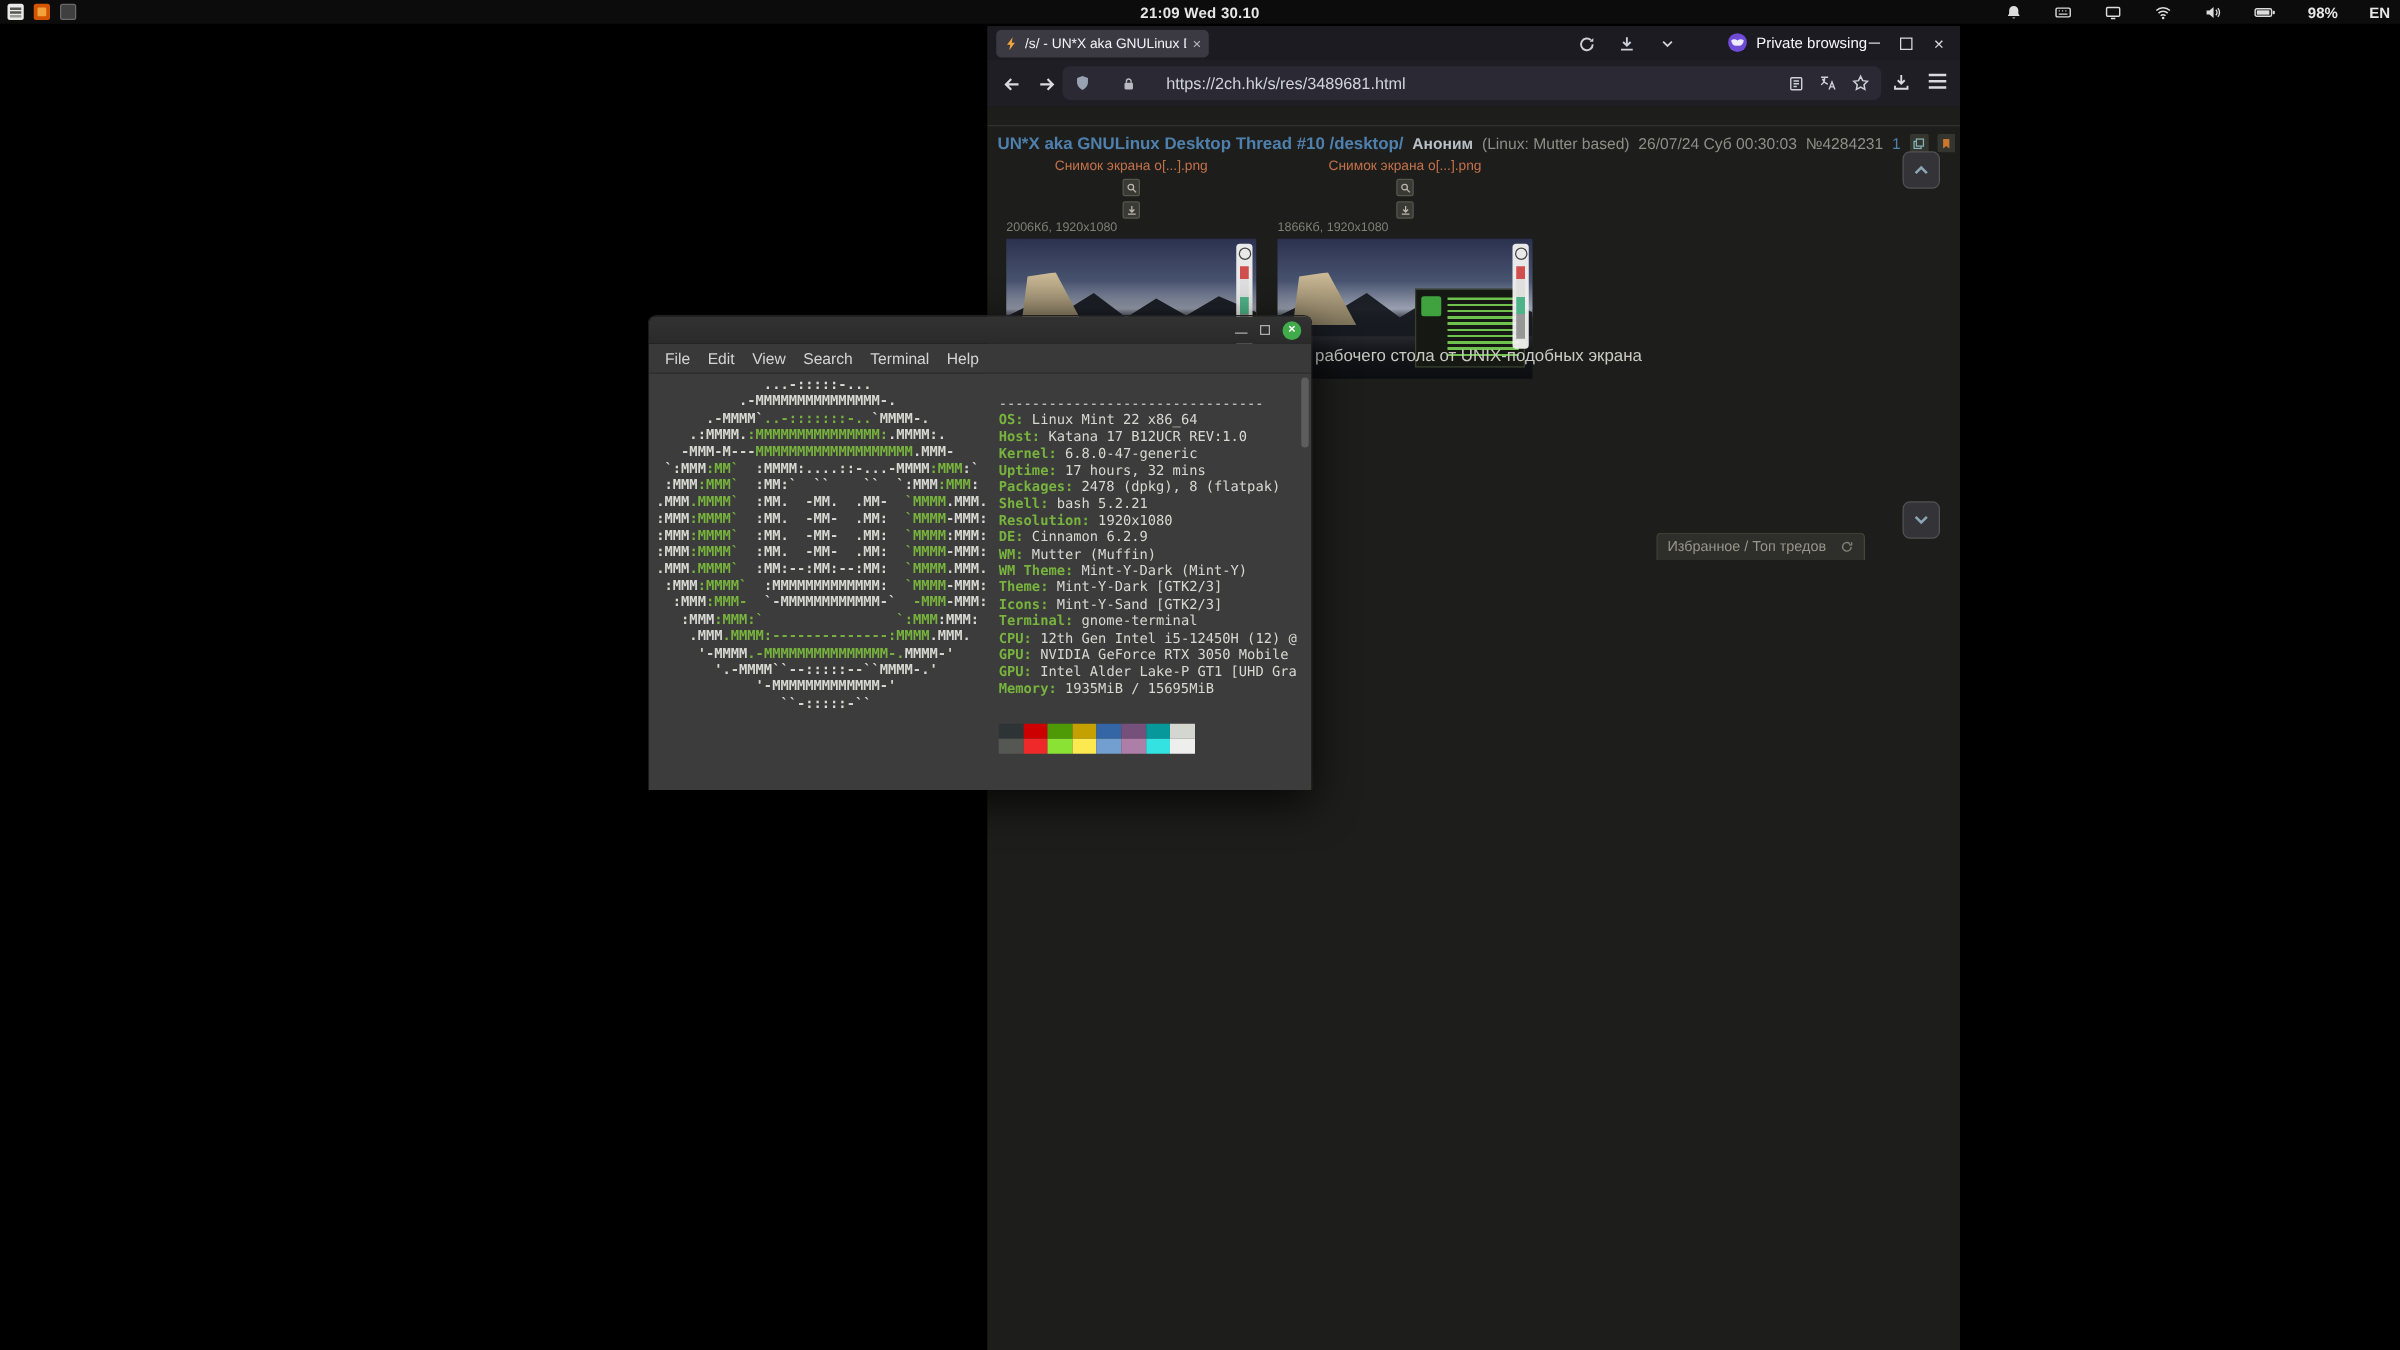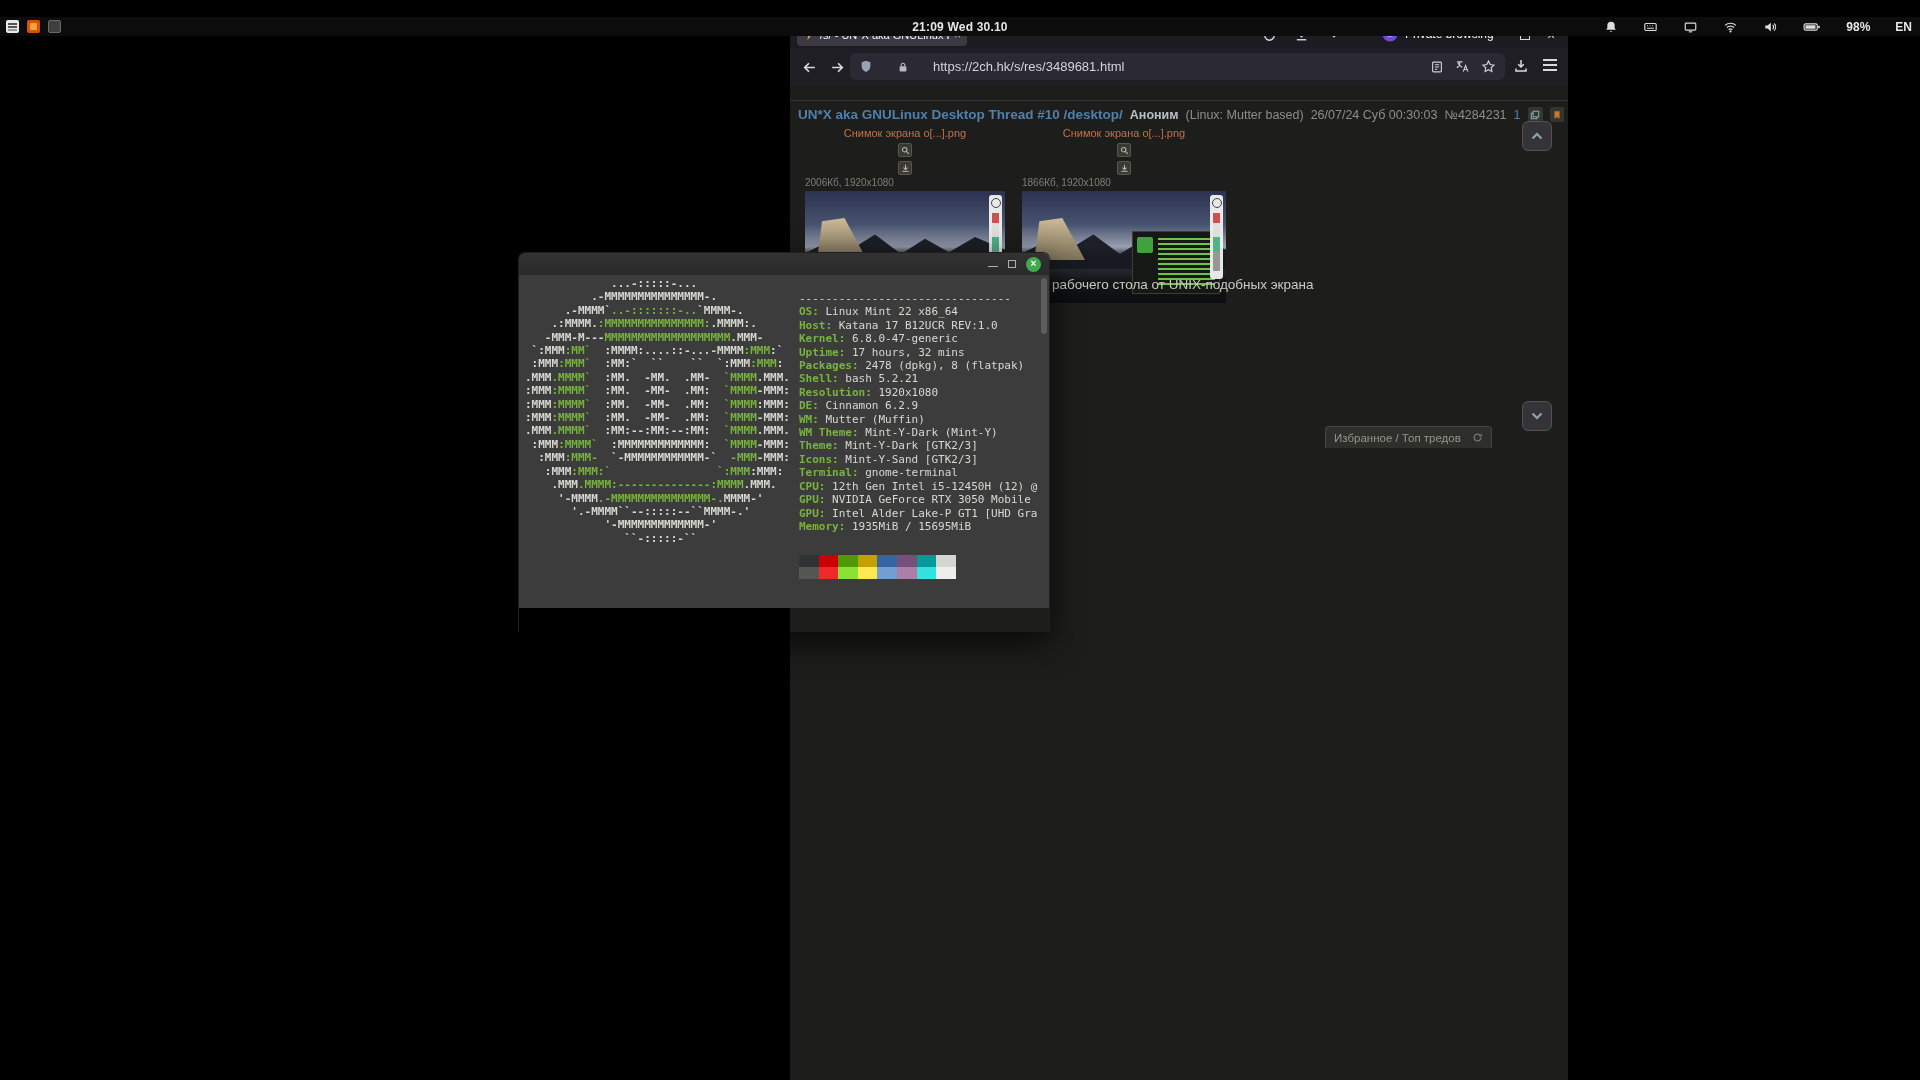--- a/index.html
+++ b/index.html
@@ -3,21 +3,21 @@
 <meta charset="utf-8">
 <style>
   html,body{margin:0;padding:0;background:#000;}
   body{width:1920px;height:1080px;overflow:hidden;font-family:"Liberation Sans",sans-serif;position:relative;}
   *{box-sizing:border-box;}
   svg{display:block;}
 
   #desktop{position:absolute;left:0;top:0;width:1920px;height:1080px;background:#000;}
 
   
-  #top-panel{position:absolute;left:0;top:0;width:1920px;height:19px;background:#0c0c0c;display:flex;align-items:center;color:#e6e6e6;font-size:12px;z-index:50;margin-top:17px;}
+  #top-panel{position:absolute;left:0;top:0;width:1920px;height:19px;background:#0c0c0c;display:flex;align-items:center;color:#e6e6e6;font-size:12px;z-index:50;}
   .panel-left{display:flex;gap:8px;margin-left:6px;align-items:center;}
   .p-ico{width:13px;height:13px;border-radius:2px;position:relative;}
   .p-ico.doc{background:#e9e9e7;}
   .p-ico.doc::after{content:"";position:absolute;left:2px;top:3px;width:9px;height:1.5px;background:#555;box-shadow:0 3px 0 #555,0 6px 0 #999;}
   .p-ico.orange{background:#d45500;}
   .p-ico.orange::after{content:"";position:absolute;left:3px;top:3px;width:7px;height:7px;background:#f2a33c;border-radius:1px;}
   .p-ico.term{background:#3f3f3f;border:1px solid #6a6a6a;}
   .p-ico.term::after{content:"";position:absolute;left:2px;top:2px;width:4px;height:1.5px;background:#9f99f;}
   .panel-clock{position:absolute;left:50%;transform:translateX(-50%);font-weight:bold;letter-spacing:.2px;}
   .panel-right{margin-left:auto;display:flex;align-items:center;gap:25px;margin-right:8px;}
@@ -355,20 +355,28 @@
   </div>
 
   <div id="terminal">
     <div class="t-titlebar">
       <div class="t-btns">
         <span class="t-min"></span>
         <span class="t-max"></span>
         <span class="t-close">×</span>
       </div>
     </div>
+    <div class="t-menubar">
+        <span class="menu-item">File</span>
+        <span class="menu-item">Edit</span>
+        <span class="menu-item">View</span>
+        <span class="menu-item">Search</span>
+        <span class="menu-item">Terminal</span>
+        <span class="menu-item">Help</span>
+      </div>
     <div class="t-body">
       <pre class="nf-art"><div><span class="nf-w">             ...-:::::-...</span></div><div><span class="nf-w">          .-MMMMMMMMMMMMMMM-.</span></div><div><span class="nf-w">      .-MMMM`</span><span class="nf-g">..-:::::::-..</span><span class="nf-w">`MMMM-.</span></div><div><span class="nf-w">    .:MMMM.</span><span class="nf-g">:MMMMMMMMMMMMMMM:</span><span class="nf-w">.MMMM:.</span></div><div><span class="nf-w">   -MMM-M---</span><span class="nf-g">MMMMMMMMMMMMMMMMMMM</span><span class="nf-w">.MMM-</span></div><div><span class="nf-w"> `:MMM</span><span class="nf-g">:MM`</span><span class="nf-w">  :MMMM:....::-...-MMMM</span><span class="nf-g">:MMM</span><span class="nf-w">:`</span></div><div><span class="nf-w"> :MMM</span><span class="nf-g">:MMM`</span><span class="nf-w">  :MM:`  ``    ``  `:MMM</span><span class="nf-g">:MMM</span><span class="nf-w">:</span></div><div><span class="nf-w">.MMM</span><span class="nf-g">.MMMM`</span><span class="nf-w">  :MM.  -MM.  .MM-  </span><span class="nf-g">`MMMM</span><span class="nf-w">.MMM.</span></div><div><span class="nf-w">:MMM</span><span class="nf-g">:MMMM`</span><span class="nf-w">  :MM.  -MM-  .MM:  </span><span class="nf-g">`MMMM</span><span class="nf-w">-MMM:</span></div><div><span class="nf-w">:MMM</span><span class="nf-g">:MMMM`</span><span class="nf-w">  :MM.  -MM-  .MM:  </span><span class="nf-g">`MMMM</span><span class="nf-w">:MMM:</span></div><div><span class="nf-w">:MMM</span><span class="nf-g">:MMMM`</span><span class="nf-w">  :MM.  -MM-  .MM:  </span><span class="nf-g">`MMMM</span><span class="nf-w">-MMM:</span></div><div><span class="nf-w">.MMM</span><span class="nf-g">.MMMM`</span><span class="nf-w">  :MM:--:MM:--:MM:  </span><span class="nf-g">`MMMM</span><span class="nf-w">.MMM.</span></div><div><span class="nf-w"> :MMM</span><span class="nf-g">:MMMM`</span><span class="nf-w">  :MMMMMMMMMMMMM:  </span><span class="nf-g">`MMMM</span><span class="nf-w">-MMM:</span></div><div><span class="nf-w">  :MMM</span><span class="nf-g">:MMM-</span><span class="nf-w">  `-MMMMMMMMMMMM-`  </span><span class="nf-g">-MMM</span><span class="nf-w">-MMM:</span></div><div><span class="nf-w">   :MMM</span><span class="nf-g">:MMM:`</span><span class="nf-w">                </span><span class="nf-g">`:MMM</span><span class="nf-w">:MMM:</span></div><div><span class="nf-w">    .MMM</span><span class="nf-g">.MMMM:--------------:MMMM</span><span class="nf-w">.MMM.</span></div><div><span class="nf-w">     '-MMMM</span><span class="nf-g">.-MMMMMMMMMMMMMMM-.</span><span class="nf-w">MMMM-'</span></div><div><span class="nf-w">       '.-MMMM``--:::::--``MMMM-.'</span></div><div><span class="nf-w">            '-MMMMMMMMMMMMM-'</span></div><div><span class="nf-w">               ``-:::::-``</span></div></pre>
       <div class="nf-info"><div class="nf-w">--------------------------------</div><div><span class="nf-label">OS:</span><span class="nf-w"> Linux Mint 22 x86_64</span></div><div><span class="nf-label">Host:</span><span class="nf-w"> Katana 17 B12UCR REV:1.0</span></div><div><span class="nf-label">Kernel:</span><span class="nf-w"> 6.8.0-47-generic</span></div><div><span class="nf-label">Uptime:</span><span class="nf-w"> 17 hours, 32 mins</span></div><div><span class="nf-label">Packages:</span><span class="nf-w"> 2478 (dpkg), 8 (flatpak)</span></div><div><span class="nf-label">Shell:</span><span class="nf-w"> bash 5.2.21</span></div><div><span class="nf-label">Resolution:</span><span class="nf-w"> 1920x1080</span></div><div><span class="nf-label">DE:</span><span class="nf-w"> Cinnamon 6.2.9</span></div><div><span class="nf-label">WM:</span><span class="nf-w"> Mutter (Muffin)</span></div><div><span class="nf-label">WM Theme:</span><span class="nf-w"> Mint-Y-Dark (Mint-Y)</span></div><div><span class="nf-label">Theme:</span><span class="nf-w"> Mint-Y-Dark [GTK2/3]</span></div><div><span class="nf-label">Icons:</span><span class="nf-w"> Mint-Y-Sand [GTK2/3]</span></div><div><span class="nf-label">Terminal:</span><span class="nf-w"> gnome-terminal</span></div><div><span class="nf-label">CPU:</span><span class="nf-w"> 12th Gen Intel i5-12450H (12) @</span></div><div><span class="nf-label">GPU:</span><span class="nf-w"> NVIDIA GeForce RTX 3050 Mobile</span></div><div><span class="nf-label">GPU:</span><span class="nf-w"> Intel Alder Lake-P GT1 [UHD Gra</span></div><div><span class="nf-label">Memory:</span><span class="nf-w"> 1935MiB / 15695MiB</span></div></div>
       <div class="palette">
           <div class="pal-row">
             <span style="background: rgb(46, 52, 54);"></span>
             <span style="background: rgb(204, 0, 0);"></span>
             <span style="background: rgb(78, 154, 6);"></span>
             <span style="background: rgb(196, 160, 0);"></span>
             <span style="background: rgb(52, 101, 164);"></span>

